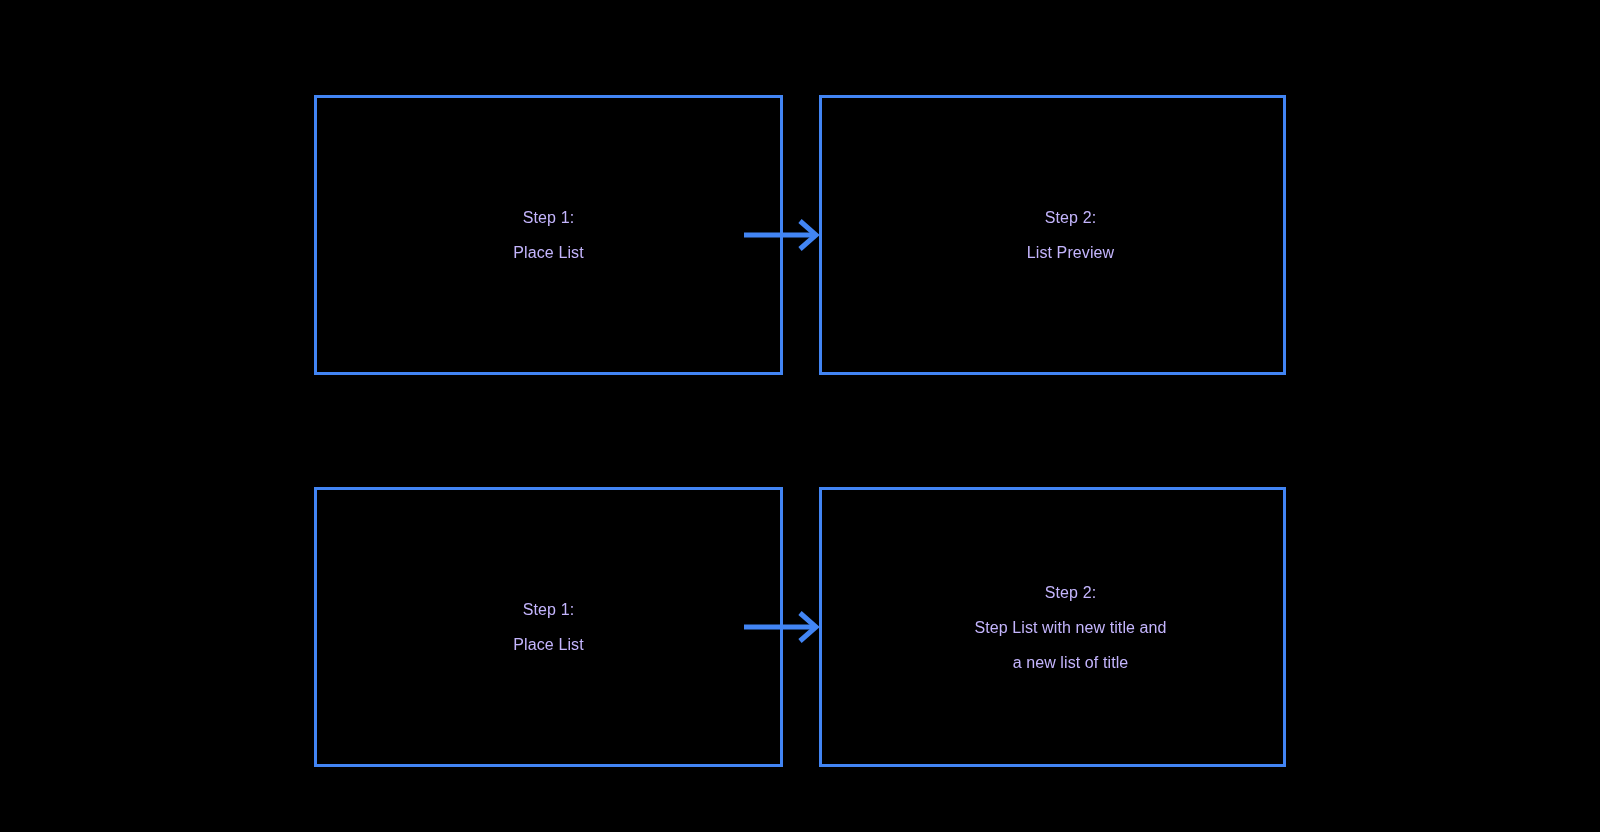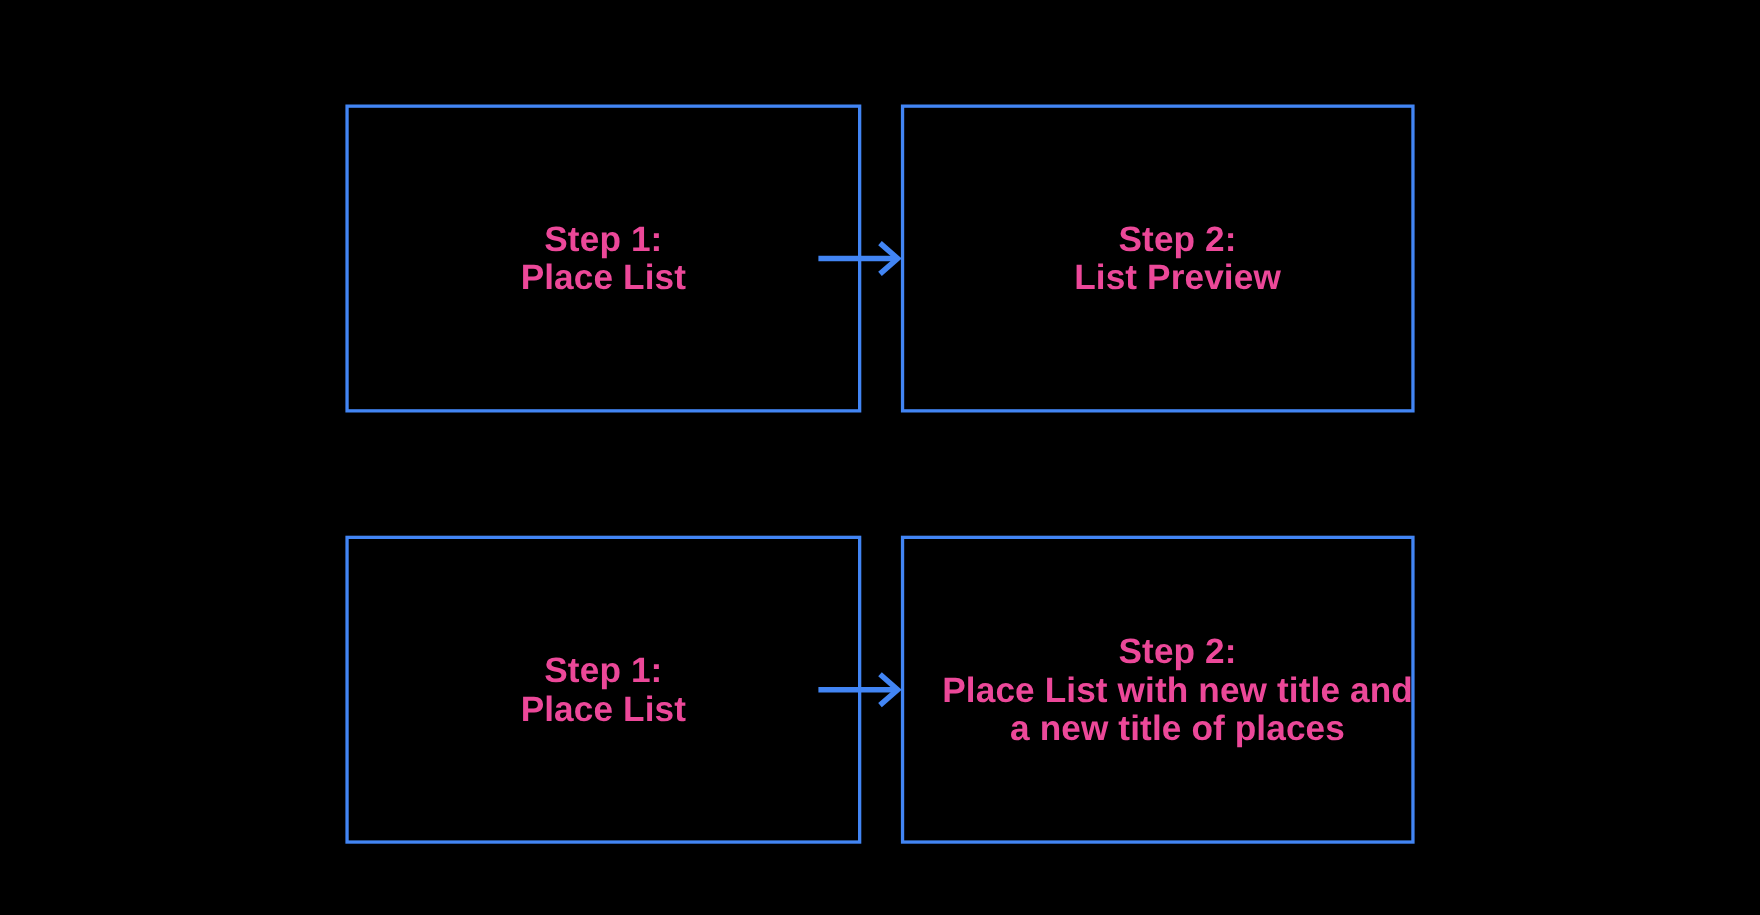--- a/index.html
+++ b/index.html
@@ -43,24 +43,24 @@
     left: 314px;
     width: 469px;
   }
   .box-right {
     left: 819px;
     width: 467px;
     padding-left: 36px;
   }
 
   .step-label {
-    color: #ec4899;
+    color: #c4b5fd;
     font-family: "Liberation Sans", sans-serif;
-    font-size: 32px;
-    font-weight: bold;
+    font-size: 16px;
+    font-weight: normal;
     line-height: 35px;
     text-align: center;
     letter-spacing: 0.1px;
     white-space: nowrap;
     user-select: none;
   }
   .step-label .line { display: block; }
 
   
   .connector {
@@ -120,20 +120,20 @@
     <div class="connector">
       <svg viewBox="0 0 80 36" xmlns="http://www.w3.org/2000/svg">
         <line x1="0" y1="18" x2="72" y2="18" stroke="#4285f4" stroke-width="5" stroke-linecap="butt"></line>
         <polyline points="56,4 72,18 56,32" fill="none" stroke="#4285f4" stroke-width="5" stroke-linecap="butt" stroke-linejoin="miter"></polyline>
       </svg>
     </div>
 
     <div class="step-box box-right">
       <div class="step-label">
         <span class="line">Step 2:</span>
-        <span class="line">Place List with new title and</span>
-        <span class="line">a new title of places</span>
+        <span class="line">Step List with new title and</span>
+        <span class="line">a new list of title</span>
       </div>
     </div>
 
   </div>
 
 </div>
 
 </body></html>

